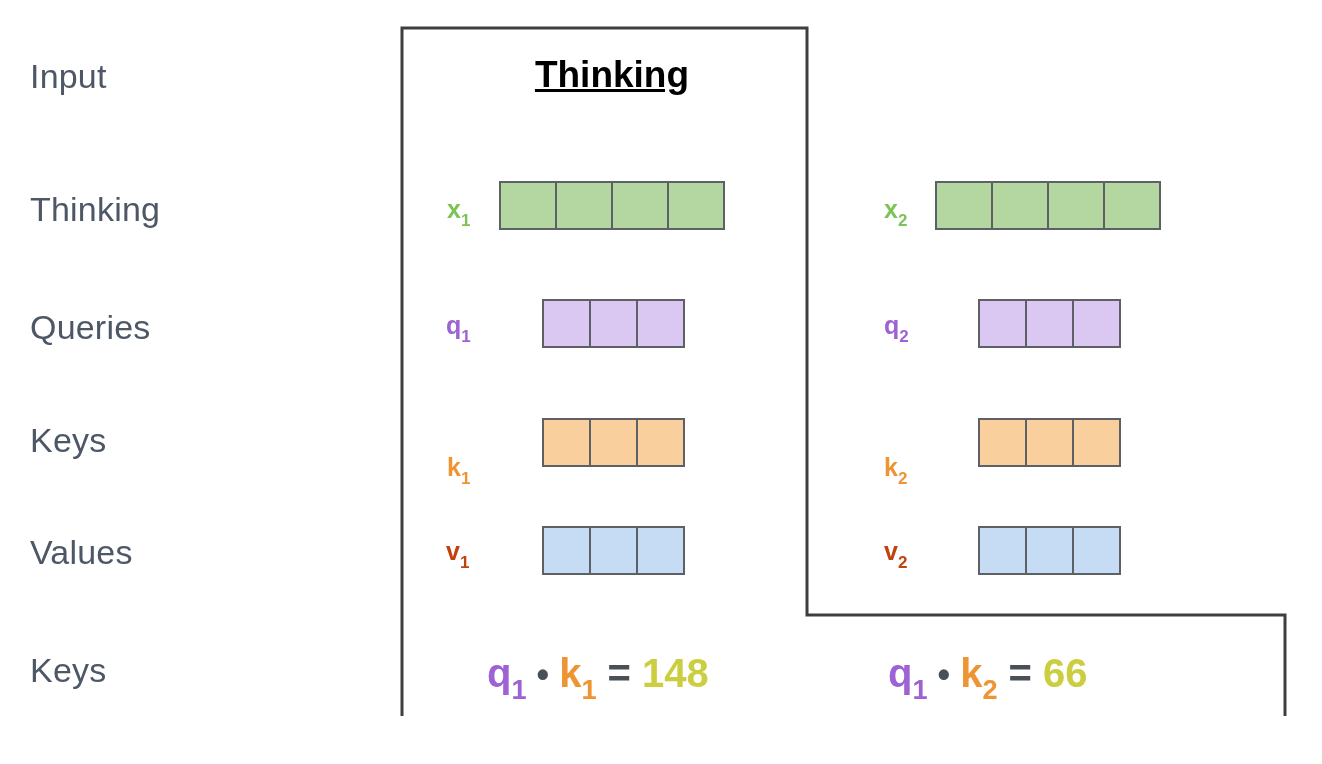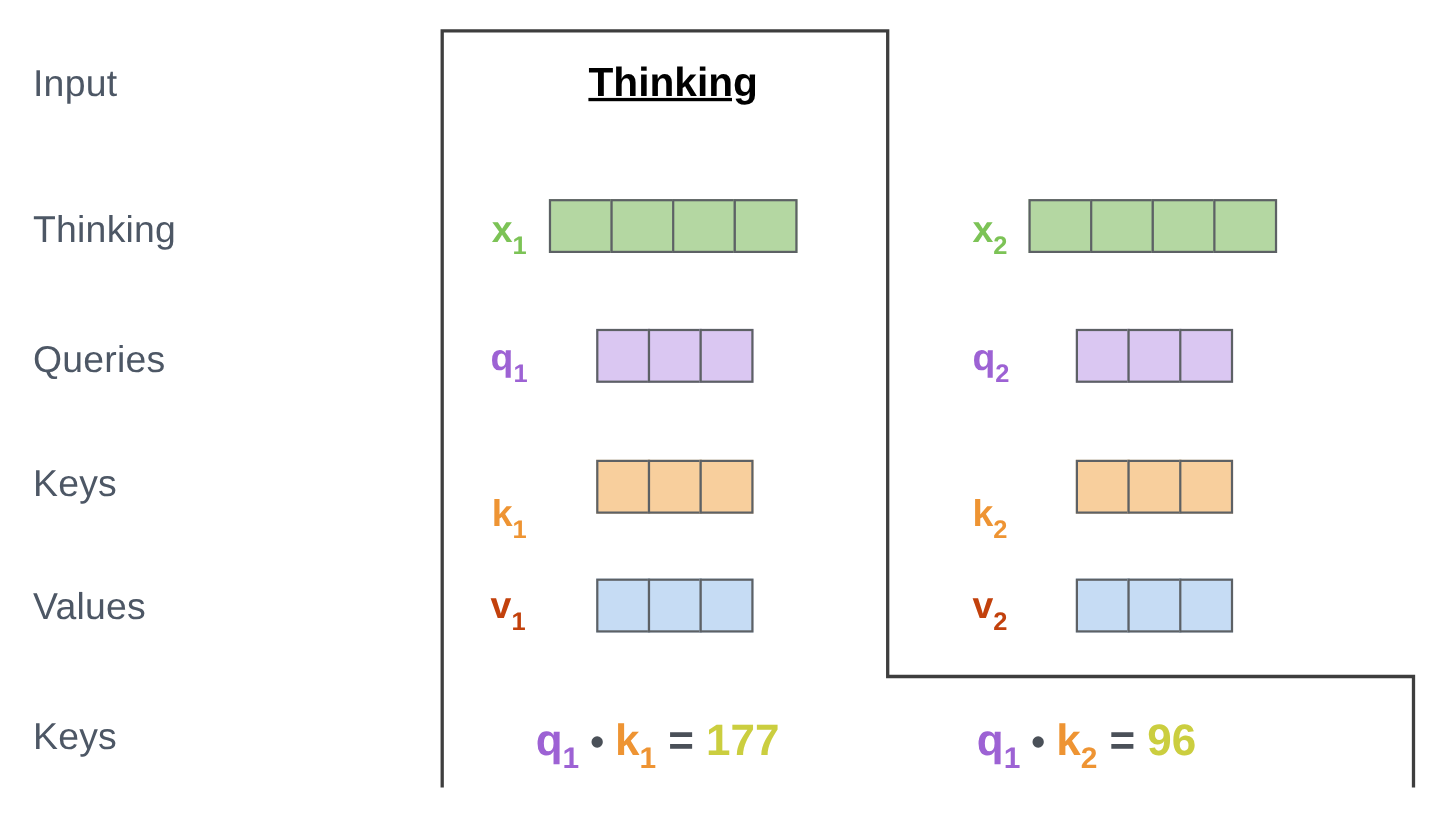--- a/index.html
+++ b/index.html
@@ -18,21 +18,21 @@
   }
   .col-header{
     position:absolute;
     transform:translateX(-50%);
     font-size:37px;line-height:40px;font-weight:bold;
     color:#000000;
     text-decoration:underline;
   }
   .vec-label{
     position:absolute;
-    font-size:34px;line-height:38px;font-weight:bold;
+    font-size:25px;line-height:38px;font-weight:bold;
     white-space:nowrap;
   }
   .vec-label sub, .eq sub{
     font-size:0.68em;
     position:relative;top:0.12em;line-height:0;
   }
   .green-text{color:#7cc356;}
   .purple-text{color:#9d62d4;}
   .orange-text{color:#ee9433;margin-top:24px;}
   .blue-text{color:#c2410c;}
@@ -124,19 +124,19 @@
       <div class="cell"></div>
     </div>
   <div class="vec-label blue-text" style="left:884px;top:532px"><span>v</span><sub>2</sub></div>
   <div class="cells cells-qkv fill-blue" style="left:978px;top:526px">
       <div class="cell"></div>
       <div class="cell"></div>
       <div class="cell"></div>
     </div>
 
   <div class="eq" style="left:487px;top:650px">
-    <span class="purple-text"><span>q</span><sub>1</sub></span><span class="dot">•</span><span class="orange-text"><span>k</span><sub>1</sub></span><span class="equals">=</span><span class="score-val">177</span>
+    <span class="purple-text"><span>q</span><sub>1</sub></span><span class="dot">•</span><span class="orange-text"><span>k</span><sub>1</sub></span><span class="equals">=</span><span class="score-val">148</span>
   </div>
   <div class="eq" style="left:888px;top:650px">
-    <span class="purple-text"><span>q</span><sub>1</sub></span><span class="dot">•</span><span class="orange-text"><span>k</span><sub>2</sub></span><span class="equals">=</span><span class="score-val">96</span>
+    <span class="purple-text"><span>q</span><sub>1</sub></span><span class="dot">•</span><span class="orange-text"><span>k</span><sub>2</sub></span><span class="equals">=</span><span class="score-val">66</span>
   </div>
 
 </div>
 
 </body></html>

